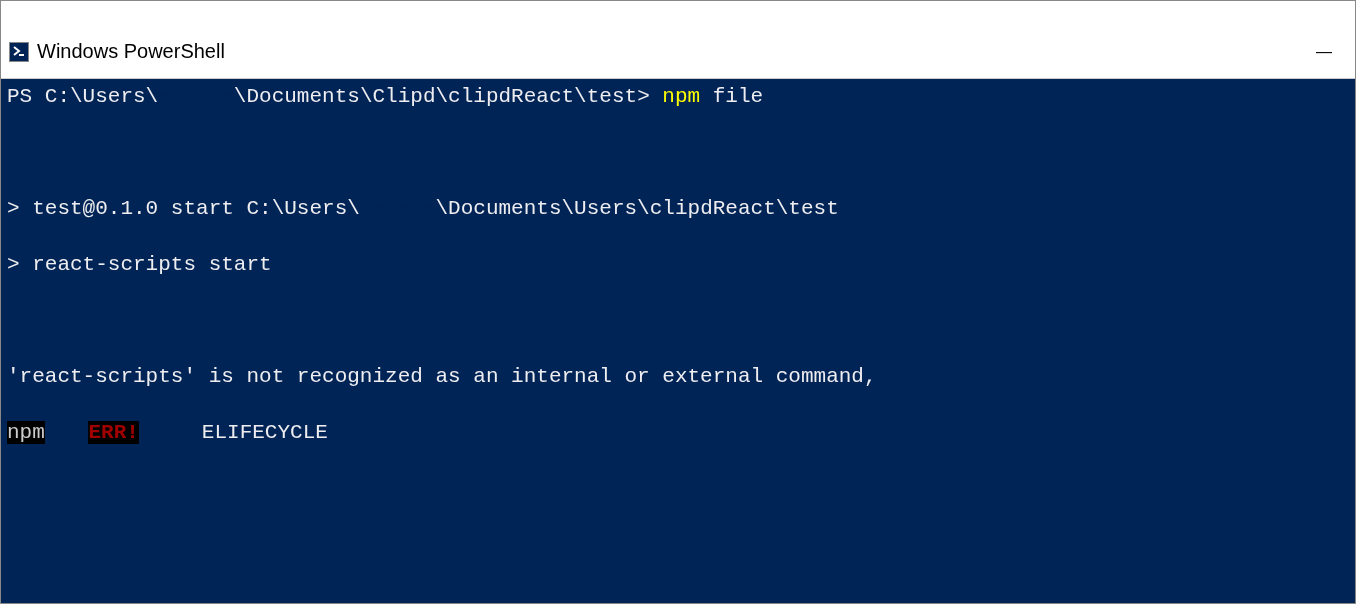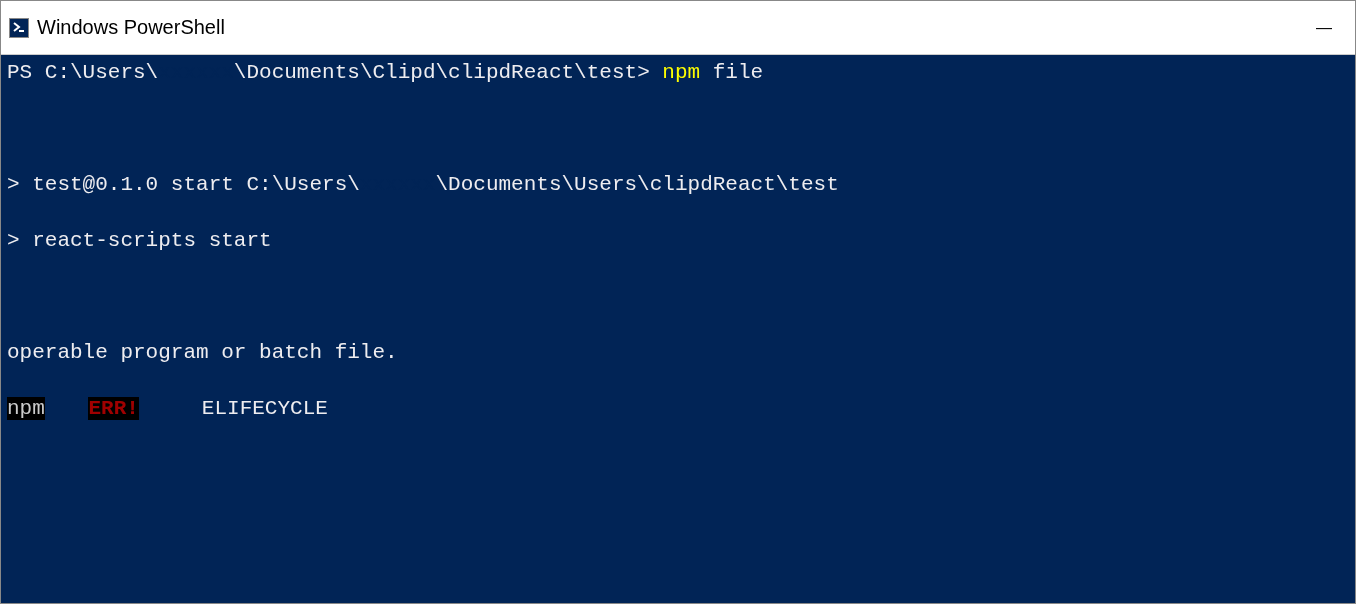--- a/index.html
+++ b/index.html
@@ -16,20 +16,21 @@
       border: 1px solid #888;
     }
     .titlebar {
       height: 54px;
       background: #fff;
       display: flex;
       align-items: center;
       padding: 9px 8px;
       border-bottom: 1px solid #ccc;
       justify-content: space-between;
+      margin-top: 24px;
     }
     .titlebar-left {
       display: flex;
       align-items: center;
       gap: 8px;
     }
     .ps-icon {
       width: 20px;
       height: 20px;
       background: #012456;
@@ -112,21 +113,21 @@
   <div class="titlebar-right">
     <div class="win-btn">—</div>
   </div>
 </div>
 
 <div class="terminal"><span class="line"><span>PS C:\Users\</span><span class="redacted">xxxxxx</span><span>\Documents\Clipd\clipdReact\test&gt; </span><span class="cmd-yellow">npm</span><span> file</span></span>
 <span class="line"> </span>
 <span class="line"><span>&gt; test@0.1.0 start C:\Users\</span><span class="redacted">xxxxxx</span><span>\Documents\Users\clipdReact\test</span></span>
 <span class="line">&gt; react-scripts start</span>
 <span class="line"> </span>
-<span class="line">operable program or batch file.</span>
+<span class="line">'react-scripts' is not recognized as an internal or external command,</span>
 <span class="line"><span class="npm-black">npm</span> <span class="err-red">ERR!</span><span>     ELIFECYCLE</span></span>
 
 
 
 
 
 
 
 </div>
 

